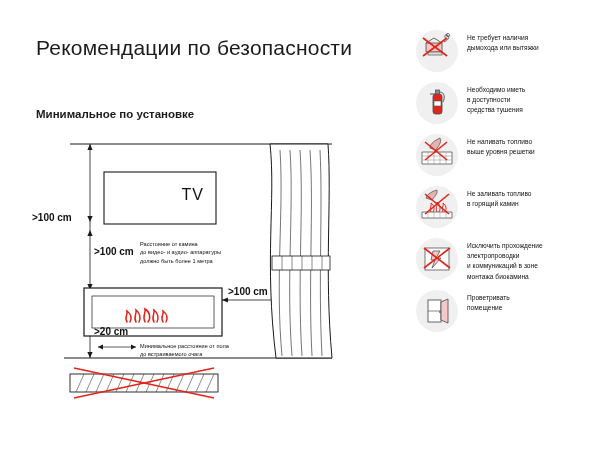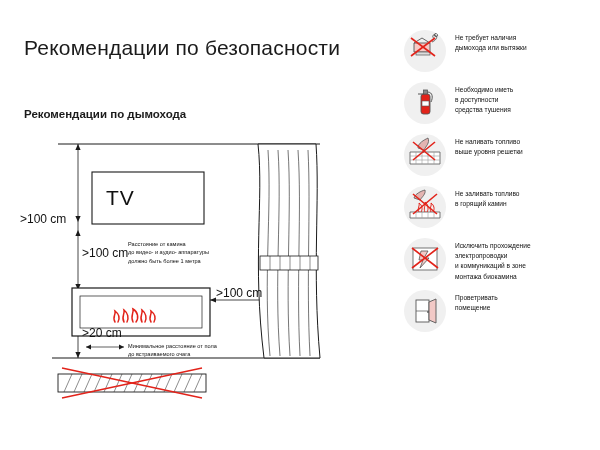--- a/index.html
+++ b/index.html
@@ -11,20 +11,21 @@
     width: 600px;
     height: 450px;
     font-family: "Liberation Sans", sans-serif;
     color: #1a1a1a;
     overflow: hidden;
     position: relative;
   }
   .page {
     position: absolute;
     inset: 0;
+    margin-left: 12px;
   }
 
   
   .main-title {
     position: absolute;
     left: 24px;
     top: 36px;
     font-size: 21px;
     letter-spacing: 0.2px;
     color: #1b1b1b;
@@ -46,39 +47,39 @@
     left: 20px;
     top: 130px;
     width: 370px;
     height: 290px;
   }
   .diagram svg {
     display: block;
   }
   .dlabel {
     position: absolute;
-    font-size: 12px;
-    font-weight: normal;
+    font-size: 10px;
+    font-weight: bold;
     color: #111;
     white-space: nowrap;
   }
   .dtext {
     position: absolute;
     font-size: 5.6px;
     line-height: 1.5;
     color: #111;
     white-space: nowrap;
   }
   .tv-text {
     position: absolute;
     left: 86px;
     top: 56px;
     width: 86px;
-    text-align: left;
-    font-size: 21px;
+    text-align: right;
+    font-size: 16px;
     letter-spacing: 1px;
     color: #111;
   }
 
   
   .icon-list {
     position: absolute;
     left: 404px;
     top: 30px;
     width: 190px;
@@ -112,21 +113,21 @@
     color: #111;
     white-space: pre-line;
   }
 </style>
 </head>
 <body>
 
 <div class="page">
 
   <div class="main-title">Рекомендации по безопасности</div>
-  <div class="sub-title">Рекомендации по дымохода</div>
+  <div class="sub-title">Минимальное по установке</div>
 
   <div class="diagram">
     <svg width="370" height="290" viewBox="0 0 370 290">
 
       <line x1="38" y1="14" x2="300" y2="14" stroke="#1a1a1a" stroke-width="1"></line>
 
       <line x1="58" y1="14" x2="58" y2="228" stroke="#1a1a1a" stroke-width="0.8"></line>
 
       <path d="M58 14 l-2.6 6 l5.2 0 z" fill="#1a1a1a"></path>
       <path d="M58 92 l-2.6 -6 l5.2 0 z" fill="#1a1a1a"></path>

